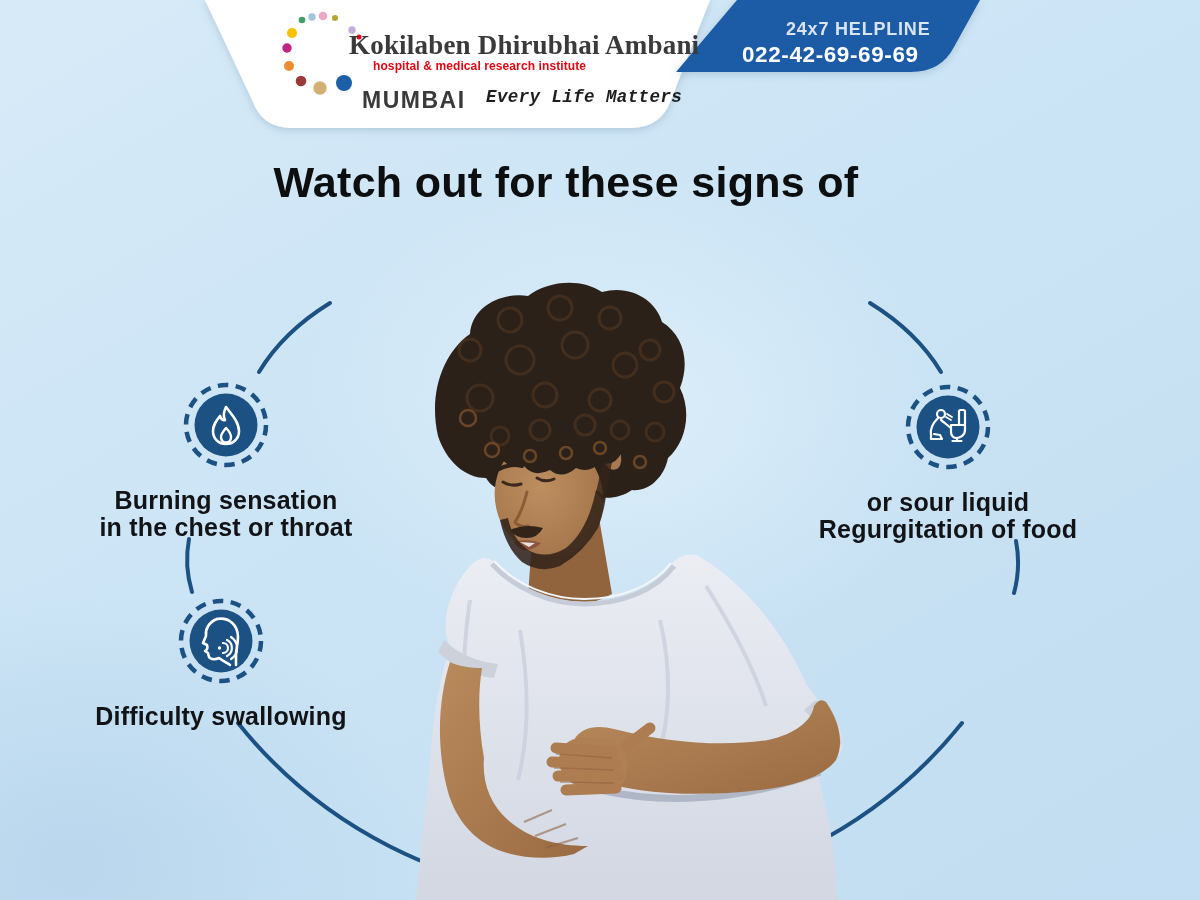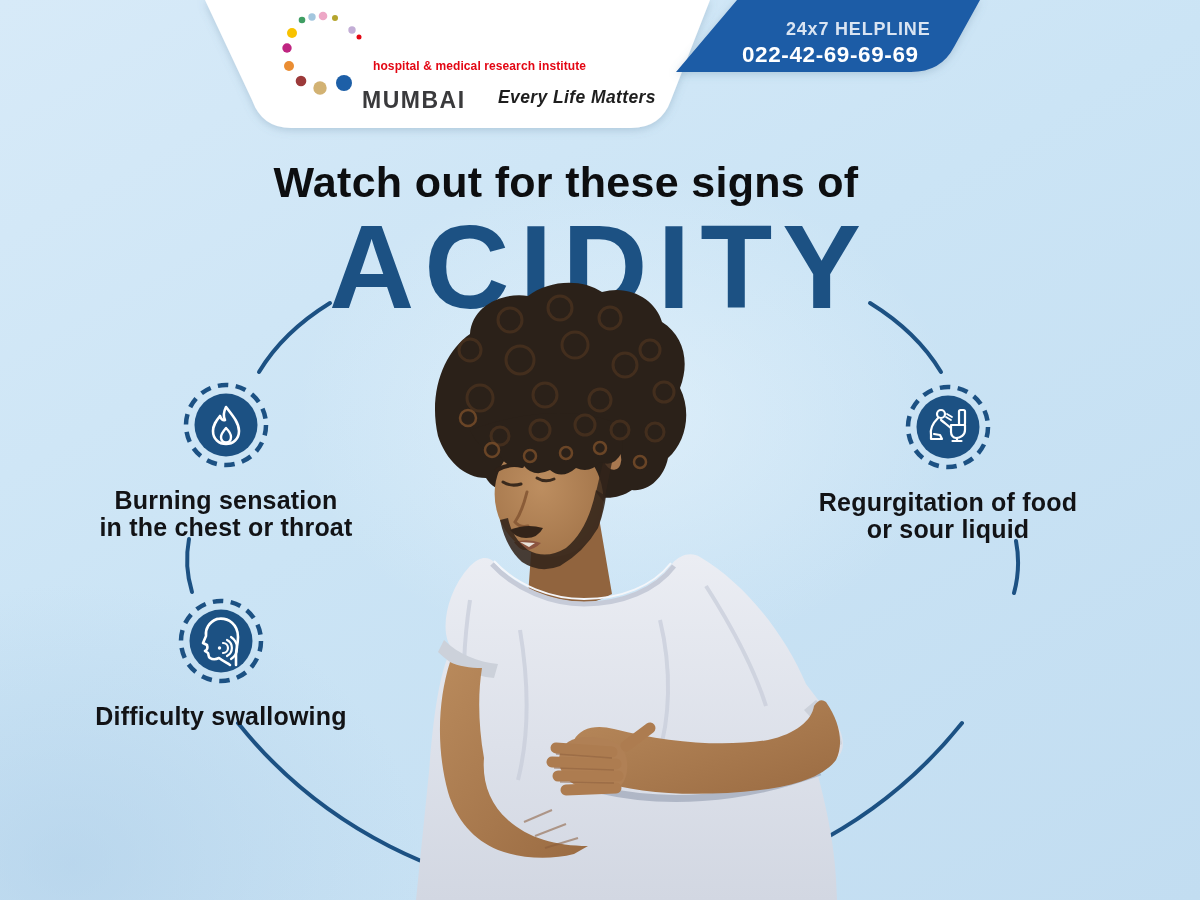--- a/index.html
+++ b/index.html
@@ -14,22 +14,22 @@
   .layer{position:absolute;left:0;top:0;}
   svg{display:block}
 
   
   #header-svg{z-index:5}
   .hdr-text{position:absolute;z-index:6;white-space:nowrap;}
   .logo-name{left:349px;top:30px;font-family:"Liberation Serif",serif;font-weight:700;
              font-size:27px;color:#3a3a3c;letter-spacing:.2px;}
   .logo-subtitle{left:373px;top:59px;font-weight:700;font-size:12px;color:#e30613;letter-spacing:.1px;}
   .logo-city{left:362px;top:87px;font-weight:700;font-size:23px;color:#3a3a3c;letter-spacing:1.5px;}
-  .logo-tagline{left:486px;top:87px;font-family:Liberation Sans, sans-serif;font-style:italic;
-                font-weight:700;font-size:17.5px;color:#1e1e1e;letter-spacing:.4px;margin-left:12px;}
+  .logo-tagline{left:486px;top:87px;font-family:Liberation Mono, monospace;font-style:italic;
+                font-weight:700;font-size:17.5px;color:#1e1e1e;letter-spacing:.4px;}
   .helpline-label{left:786px;top:19px;font-weight:700;font-size:18px;color:#d9e4f2;letter-spacing:.8px;}
   .helpline-number{left:742px;top:42px;font-weight:700;font-size:22.5px;color:#ffffff;letter-spacing:.6px;}
 
   
   .title-intro{position:absolute;left:0;top:158px;width:1132px;text-align:center;z-index:2;
                font-size:43px;font-weight:700;color:#0d0e10;letter-spacing:.3px;}
   .title-condition{position:absolute;left:0;top:214px;width:1200px;text-align:center;z-index:2;
                font-size:118px;line-height:106px;font-weight:700;color:#1c5183;letter-spacing:10px;}
 
   
@@ -46,21 +46,20 @@
   #sym-regurg{left:778px;top:381px;}
   #sym-nausea{left:818px;top:592px;}
   .glyph{stroke:#ffffff;fill:none;stroke-linecap:round;stroke-linejoin:round;}
 </style>
 </head>
 <body>
 
 <div class="poster">
 
   <div class="title-intro">Watch out for these signs of</div>
-  <div class="title-condition">ACIDITY</div>
 
   <svg id="scene-svg" class="layer" width="1200" height="900" viewBox="0 0 1200 900">
     <defs>
       <linearGradient id="shirtGrad" x1="0" y1="0" x2="0" y2="1">
         <stop offset="0" stop-color="#ebedf3"></stop>
         <stop offset="0.55" stop-color="#dde1ea"></stop>
         <stop offset="1" stop-color="#d2d7e2"></stop>
       </linearGradient>
       <linearGradient id="skinGrad" x1="0" y1="0" x2="1" y2="1">
         <stop offset="0" stop-color="#b98a5c"></stop>
@@ -219,20 +218,21 @@
         <circle cx="292" cy="33" r="5" fill="#f8c200"></circle>
         <circle cx="287" cy="48" r="4.7" fill="#bf2581"></circle>
         <circle cx="289" cy="66" r="5" fill="#ea8d33"></circle>
         <circle cx="301" cy="81" r="5.3" fill="#9c3a3a"></circle>
         <circle cx="320" cy="88" r="6.7" fill="#d2b273"></circle>
         <circle cx="344" cy="83" r="8" fill="#1d5fa7"></circle>
         <circle cx="359" cy="37" r="2.5" fill="#e30613"></circle>
       </g>
   </svg>
 
+  <div class="hdr-text logo-name">Kokilaben Dhirubhai Ambani</div>
   <div class="hdr-text logo-subtitle">hospital &amp; medical research institute</div>
   <div class="hdr-text logo-city">MUMBAI</div>
   <div class="hdr-text logo-tagline">Every Life Matters</div>
   <div class="hdr-text helpline-label">24x7 HELPLINE</div>
   <div class="hdr-text helpline-number">022-42-69-69-69</div>
 
   <div class="symptom" id="sym-burning">
     <div class="icon-wrap">
       <svg width="92" height="92" viewBox="-46 -46 92 92">
         <circle r="40" fill="none" stroke="#1c5183" stroke-width="4.5" stroke-dasharray="10.5 7.5"></circle>
@@ -276,19 +276,19 @@
         <rect class="glyph" x="11" y="-17" width="6" height="15" rx="1.5" stroke-width="2.2"></rect>
         <path class="glyph" stroke-width="2.2" d="M 3,-2 L 17,-2 L 17,3 C 17,8 12.5,11 8,11 C 5,11 3,8 3,5 Z"></path>
         <path class="glyph" stroke-width="2.2" d="M 9,11 L 9,14 M 4.5,14 L 13.5,14"></path>
         <circle class="glyph" cx="-7" cy="-13" r="4" stroke-width="2.2"></circle>
         <path class="glyph" stroke-width="2.2" d="M -10,-9 C -15,-4 -18,2 -17,8 L -17,12 L -6,12 L -8,8 L -14,7"></path>
         <path class="glyph" stroke-width="2.2" d="M -7,-7 C -3,-4 0,-1 3,1"></path>
         <path class="glyph" stroke-width="1.8" d="M -2,-10 L 3,-7 M -1,-13 L 4,-10"></path>
       </svg>
     </div>
     <div class="sym-label">
+      <span class="sym-line">or sour liquid</span>
       <span class="sym-line">Regurgitation of food</span>
-      <span class="sym-line">or sour liquid</span>
     </div>
   </div>
 
 
 </div>
 
 </body></html>

